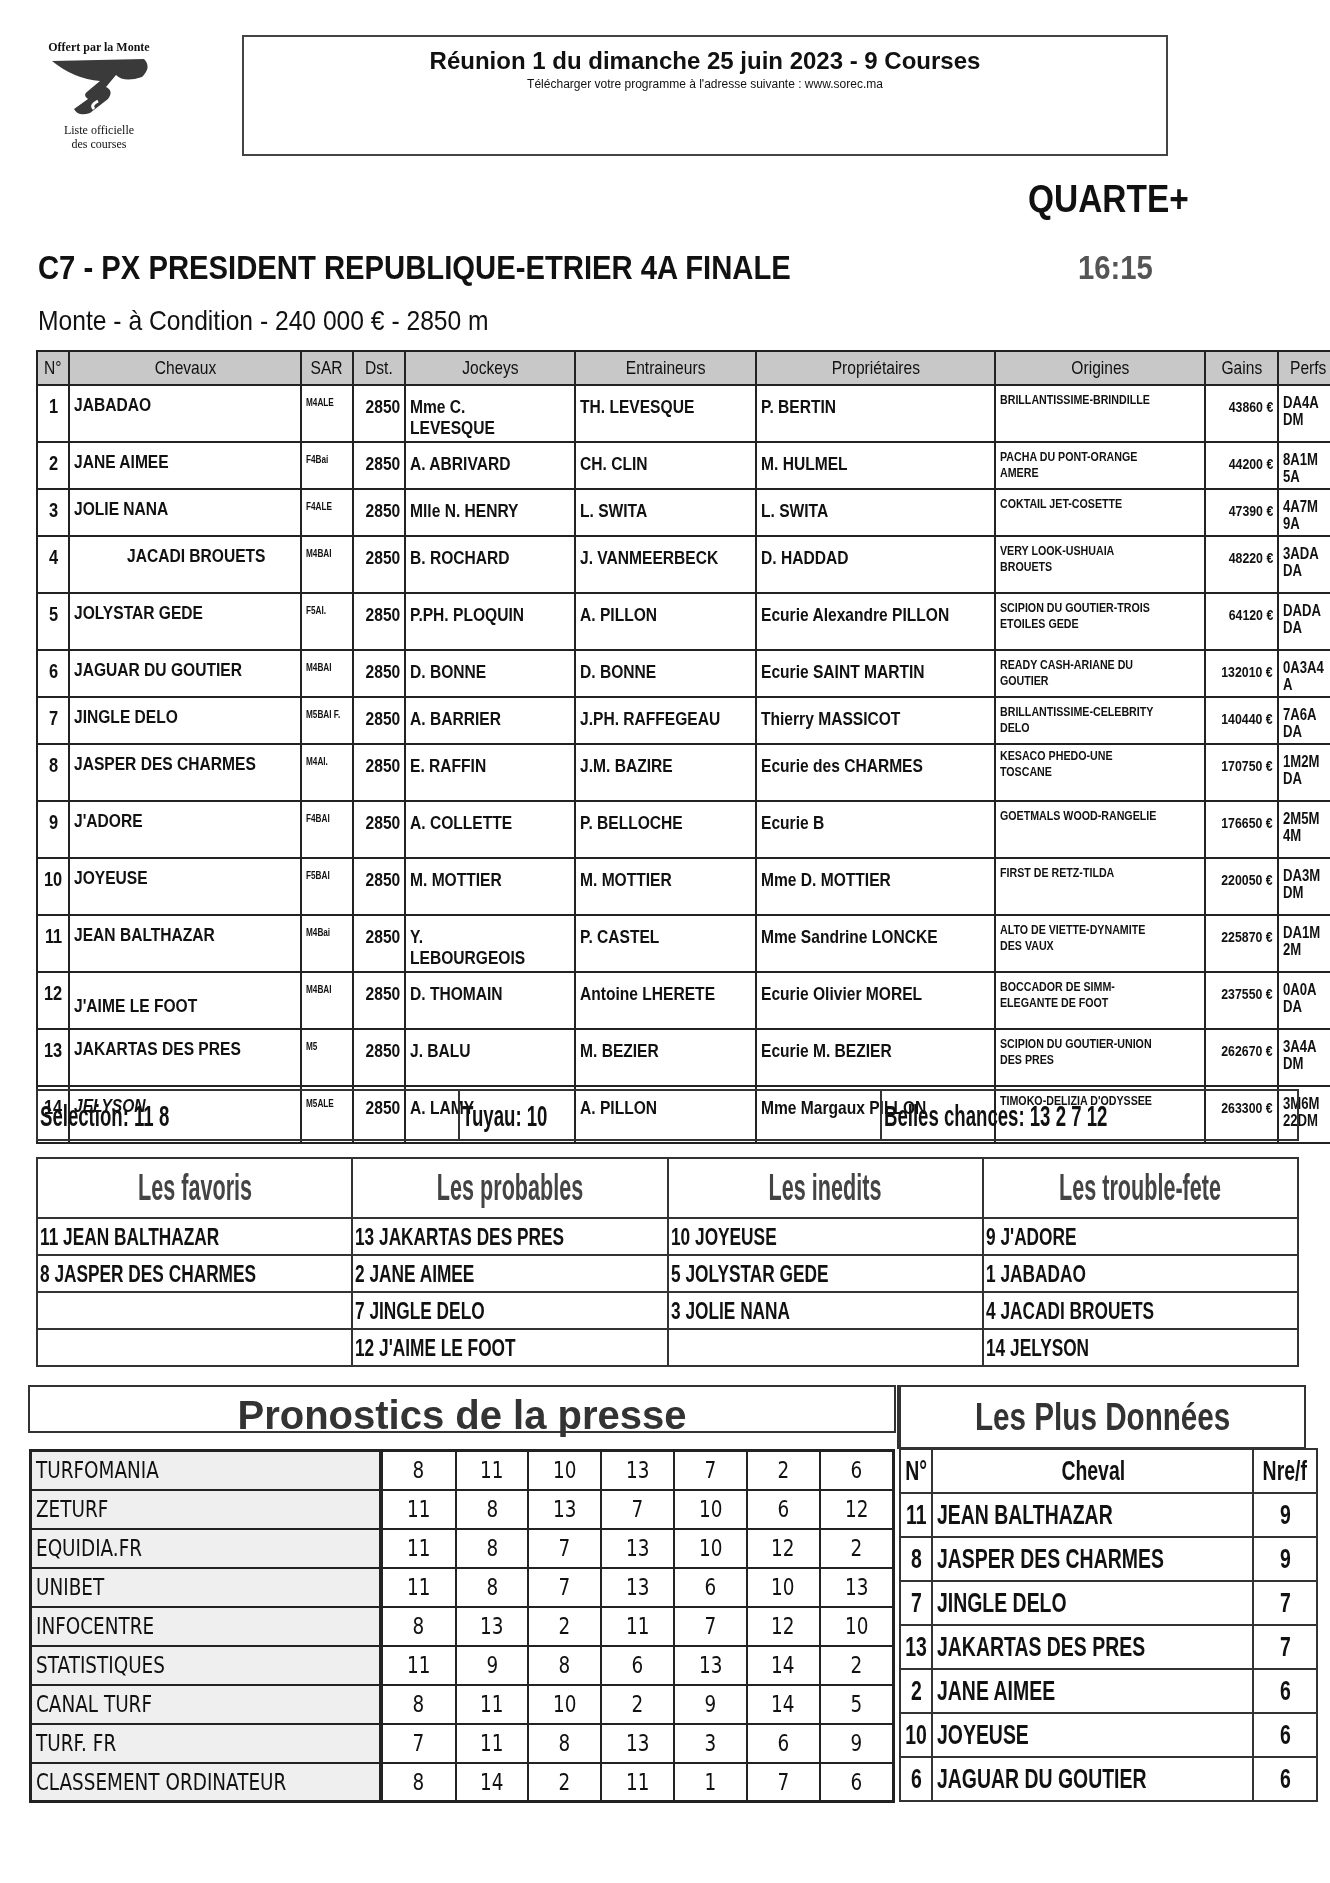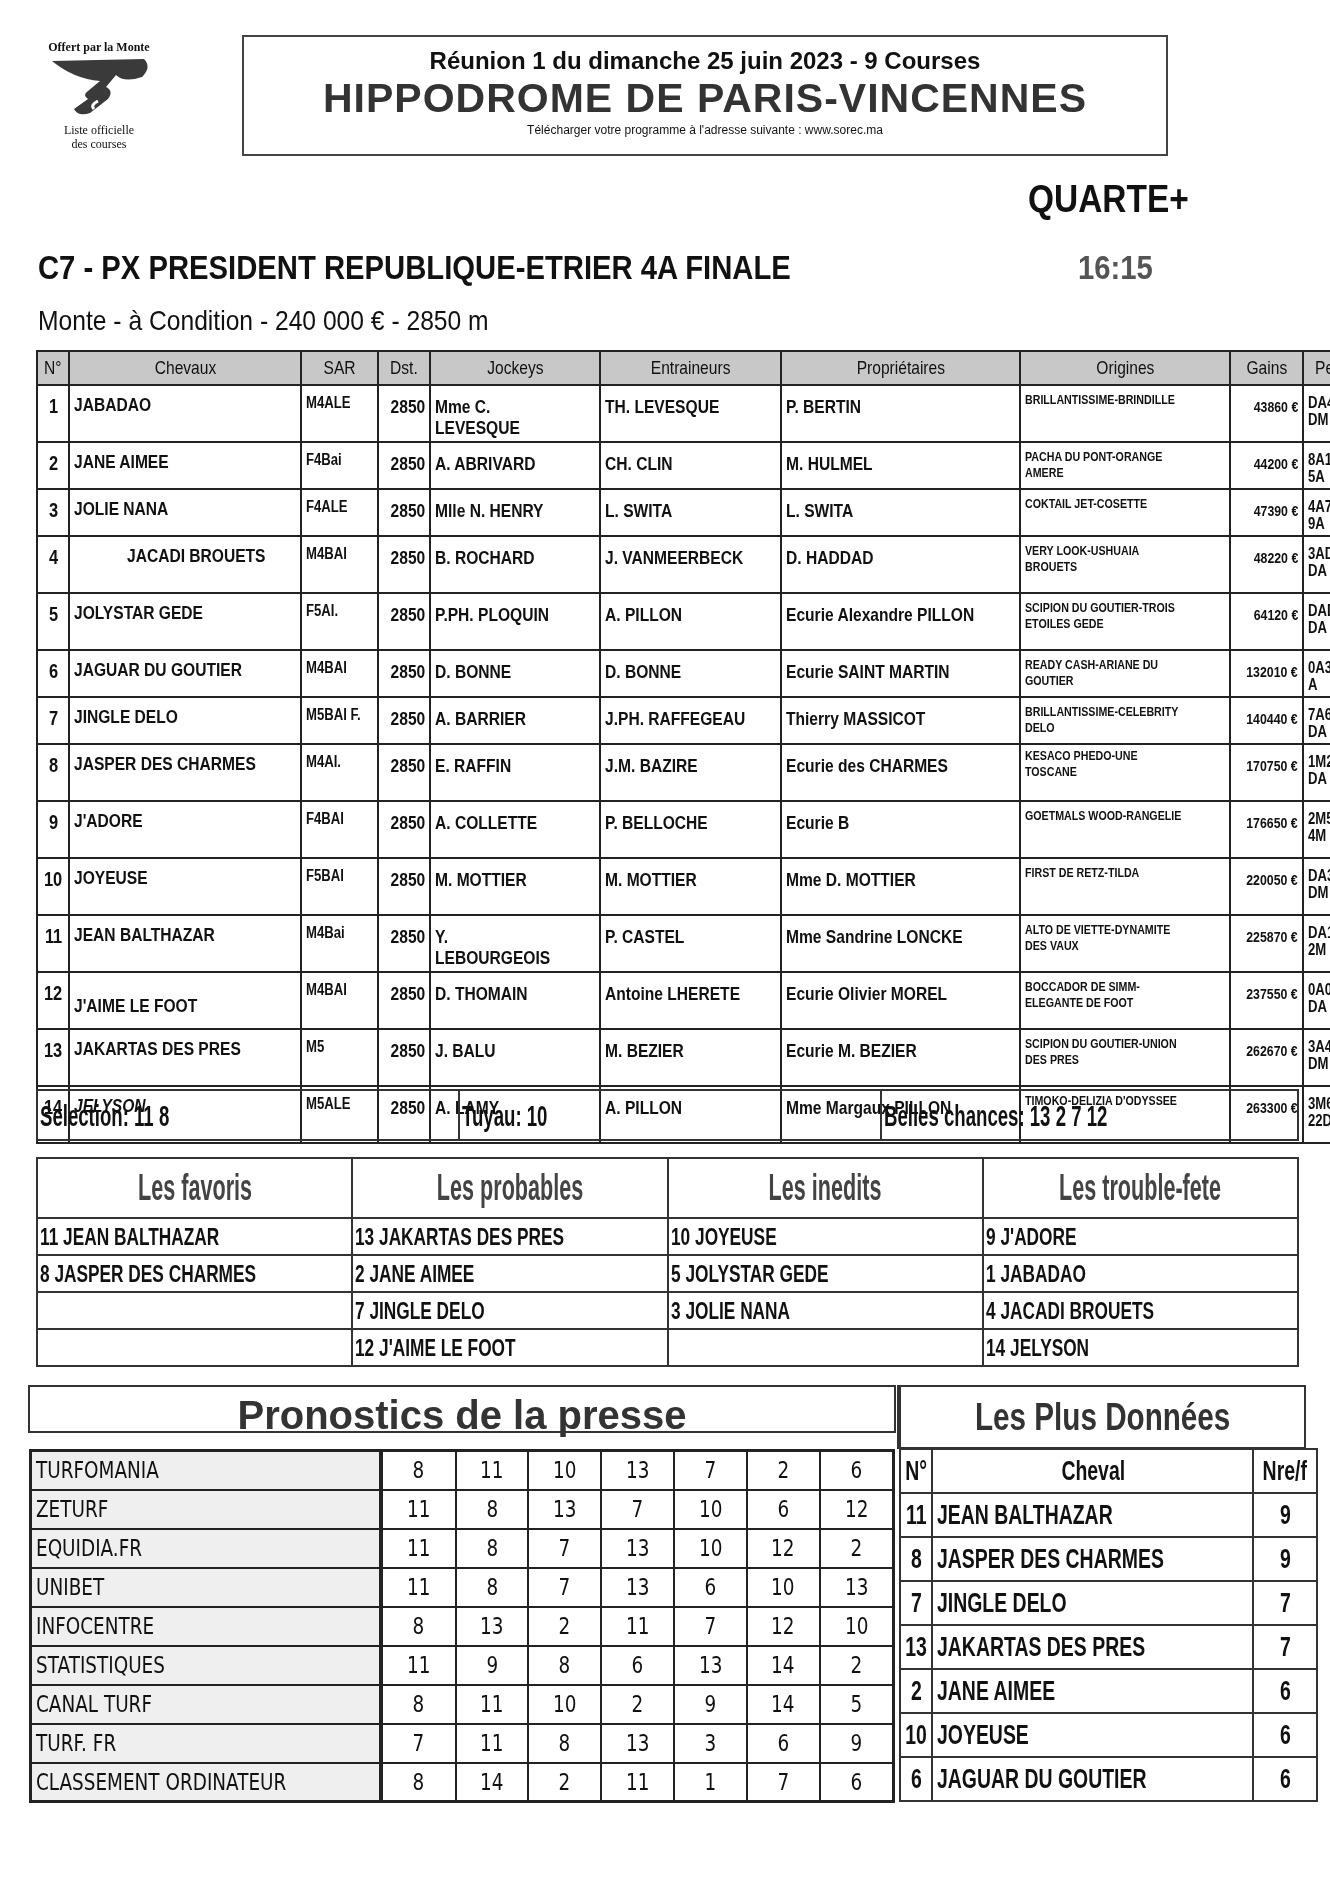--- a/index.html
+++ b/index.html
@@ -22,21 +22,21 @@
 
   table { border-collapse: collapse; }
   
   #runners { left: 36px; top: 350px; width: 1263px; }
   #runners th { background: #c8c8c8; border: 2px solid #222; font-size: 19px; font-weight: normal; height: 34px; transform-origin: center; }
   #runners td { border: 2px solid #222; vertical-align: top; font-weight: bold; font-size: 19px; padding: 3px 4px; line-height: 21px; }
   #runners th span, #runners td span { display: inline-block; transform: scaleX(0.82); transform-origin: left; white-space: nowrap; }
   #runners th span { transform-origin: center; }
   #runners td.num { text-align: center; font-size: 20px; padding-top: 10px; }
   #runners td.num span { transform-origin: center; }
-  #runners td.sm { font-size: 16px; border-radius: 25px; }
+  #runners td.sm { font-size: 10px; border-radius: 25px; }
   #runners td.dst { text-align: right; padding-top: 10px; }
   #runners td.dst span { transform-origin: right; }
   #runners td.big { padding-top: 10px; }
   #runners td.org { font-size: 13px; line-height: 16px; }
   #runners td.org span { white-space: normal; width: 200px; }
   #runners td.gain { text-align: right; font-size: 15px; font-weight: normal; padding-top: 10px; }
   #runners td.gain span { transform-origin: right; font-weight: bold; }
   #runners td.perf { font-size: 16px; padding-top: 8px; line-height: 17px; }
   #runners td.perf span { white-space: normal; width: 50px; word-break: break-all; }
   #runners tr.tall td { height: 57px; }
@@ -83,21 +83,20 @@
   <svg class="mark" viewBox="0 0 110 60">
     <path d="M8 4 L100 2 Q108 10 98 20 Q80 26 72 18 L62 30 Q70 34 64 42 L46 56 Q34 60 30 52 L44 42 Q38 38 44 34 L56 24 Q30 22 8 4 Z" fill="#3a3a3a"></path>
     <path d="M54 44 Q46 48 50 52" stroke="#fff" stroke-width="3" fill="none"></path>
   </svg>
   <div class="t2">Liste officielle</div>
   <div class="t2">des courses</div>
 </div>
 
 <div id="hdr" class="abs">
   <div class="r1">Réunion 1 du dimanche 25 juin 2023 - 9 Courses</div>
-  <div class="r2">HIPPODROME DE PARIS-VINCENNES</div>
   <div class="r3">Télécharger votre programme à l'adresse suivante : www.sorec.ma</div>
 </div>
 
 <div id="quarte" class="abs">QUARTE+</div>
 <div id="race-title" class="abs">C7 -  PX PRESIDENT REPUBLIQUE-ETRIER 4A FINALE</div>
 <div id="race-time" class="abs">16:15</div>
 <div id="race-cond" class="abs">Monte - à Condition - 240 000 € - 2850 m</div>
 
 <table id="runners" class="abs">
   <colgroup>

